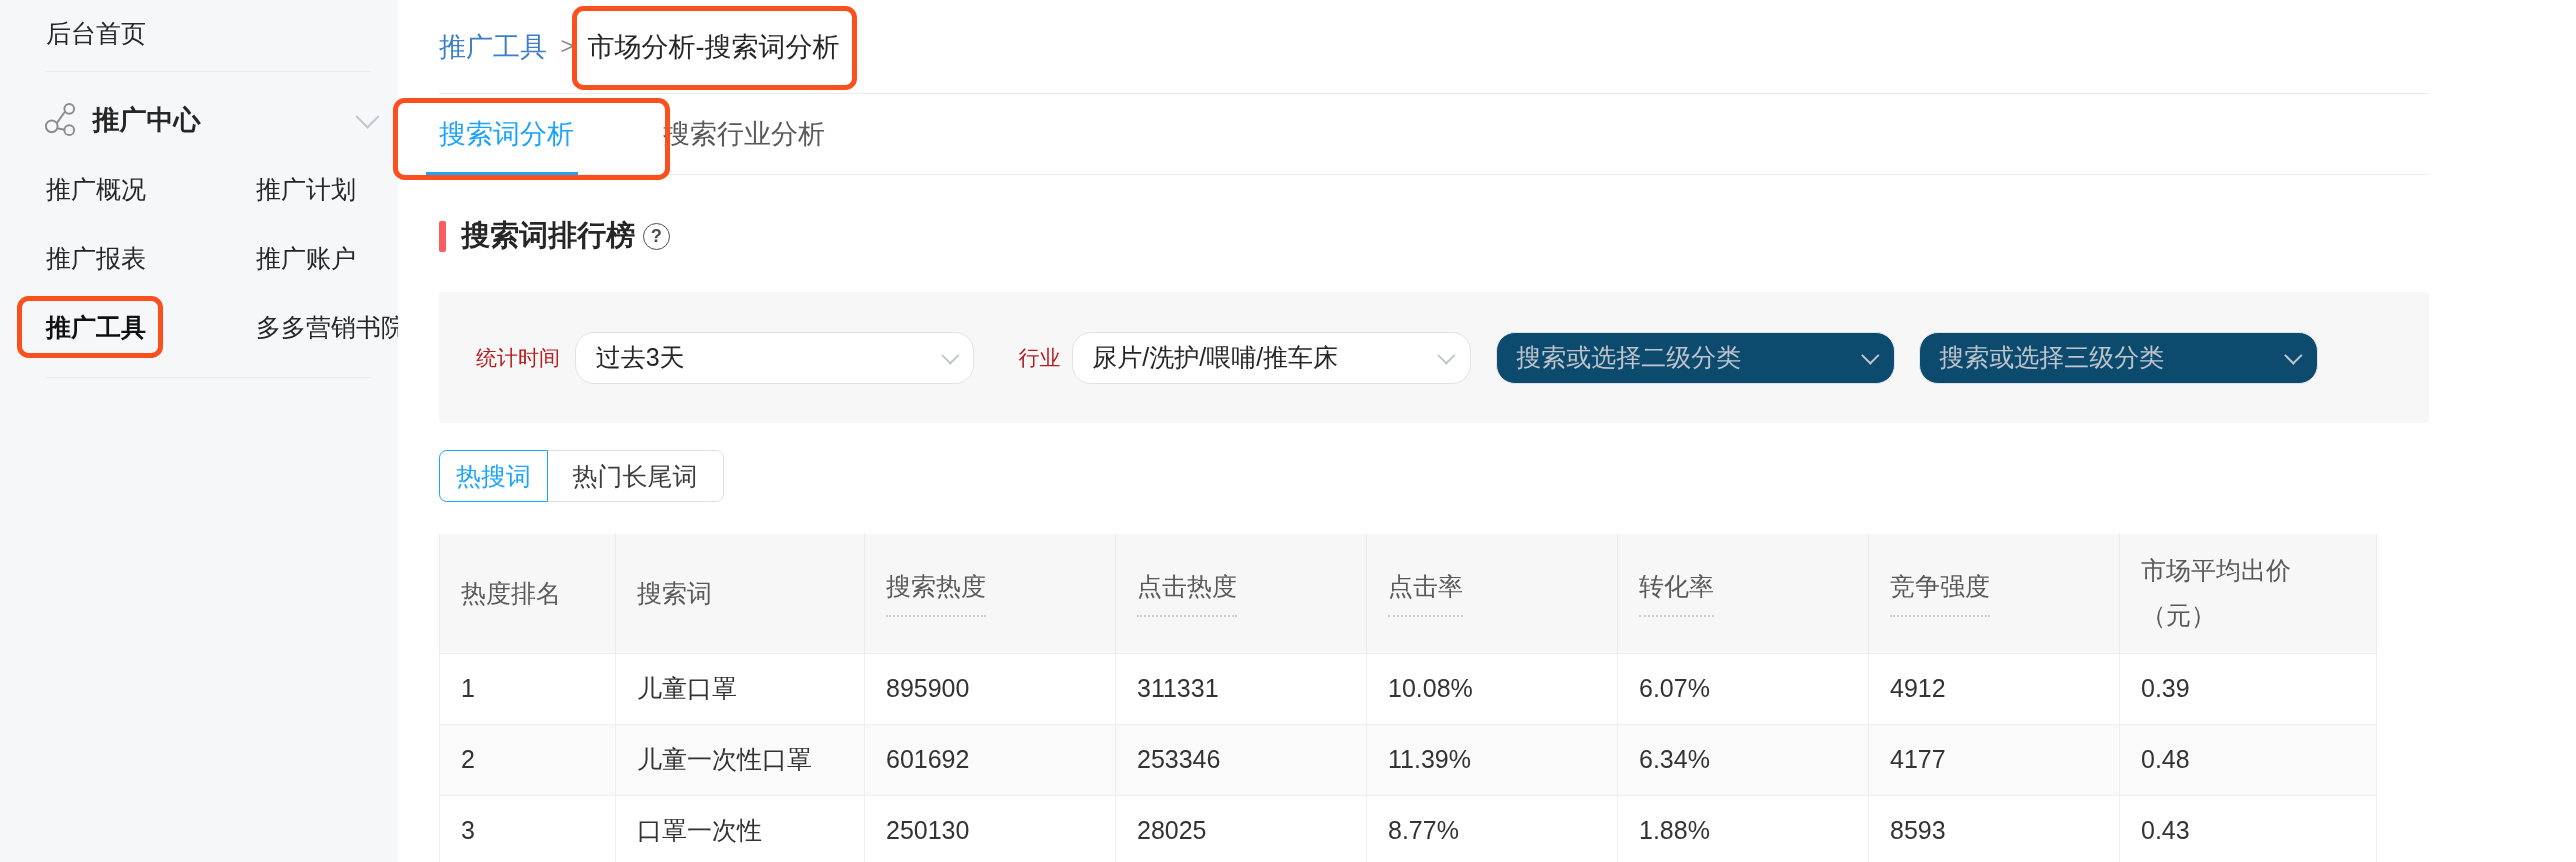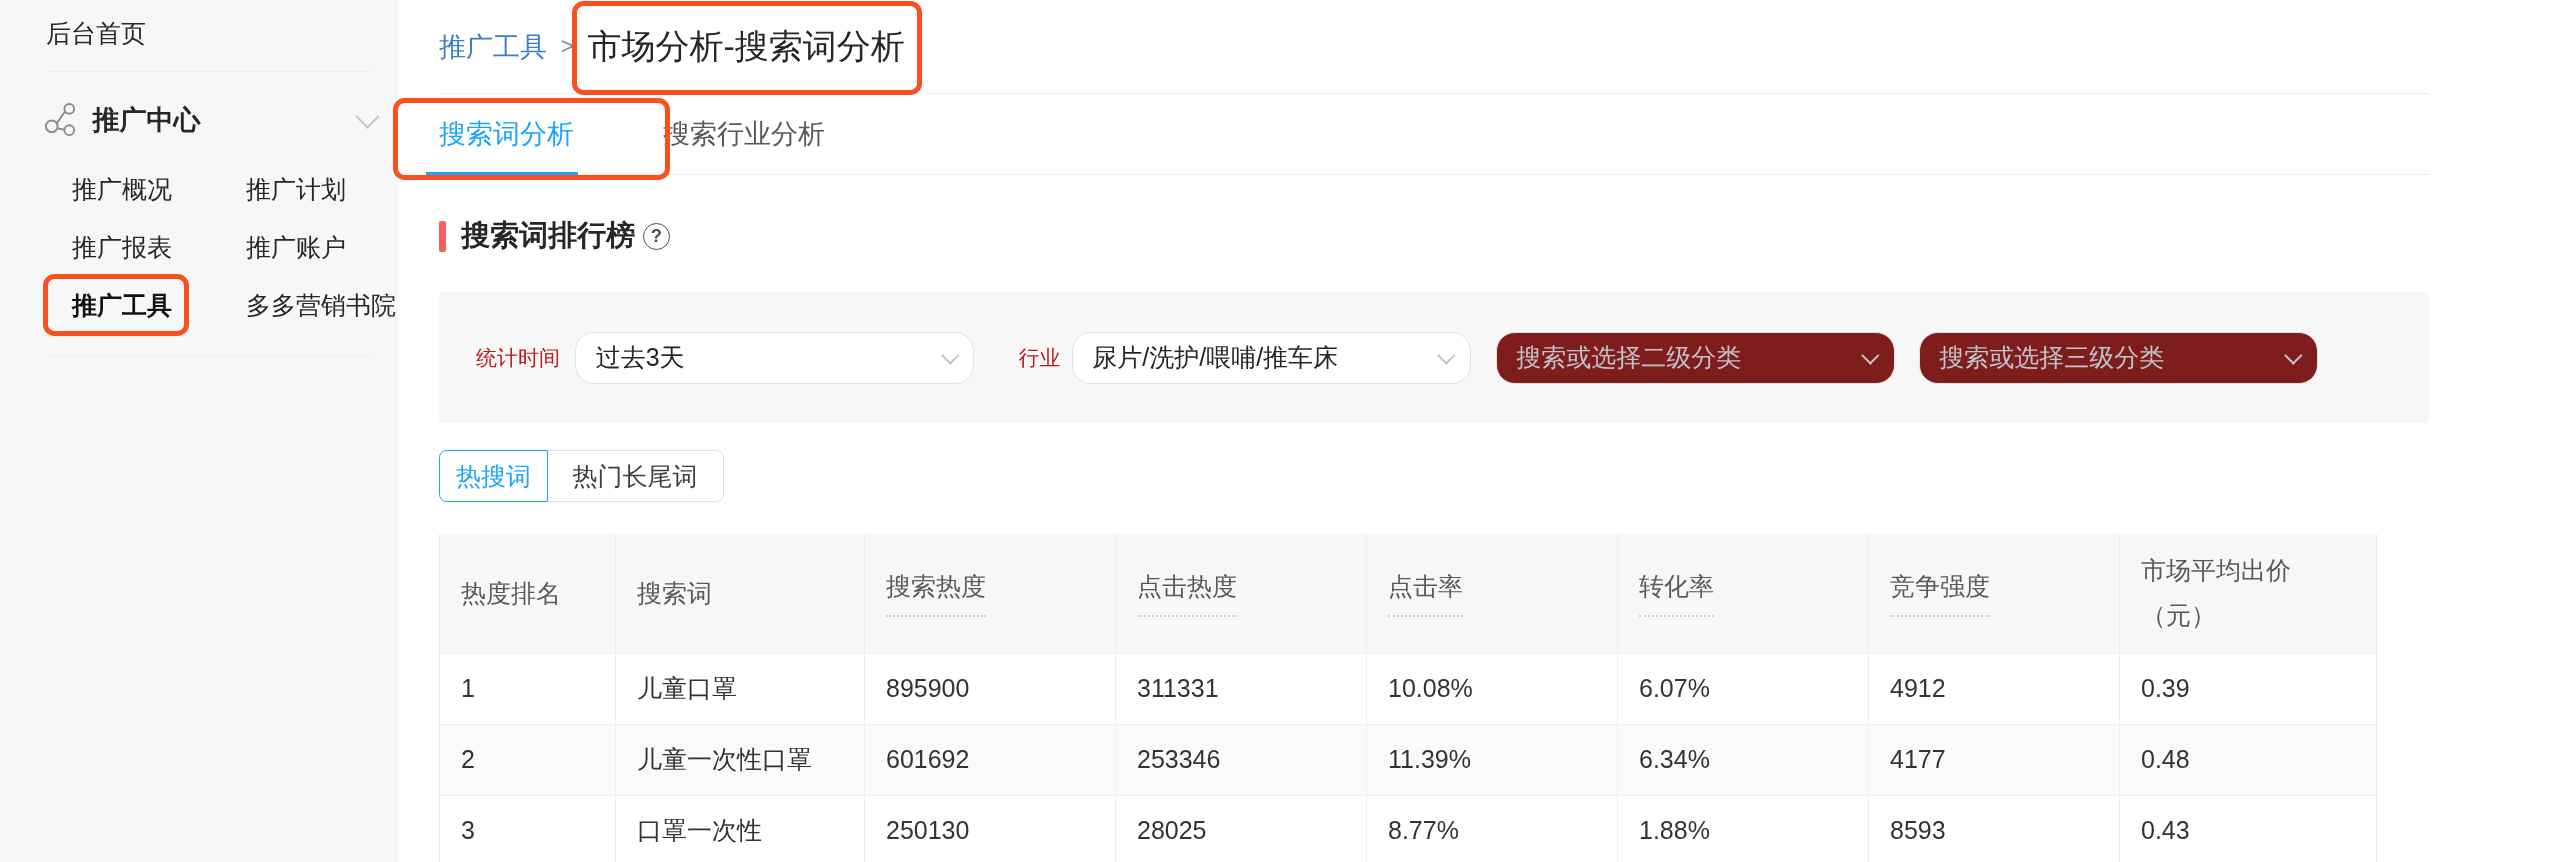--- a/index.html
+++ b/index.html
@@ -9,35 +9,35 @@
   
   .sidebar { position:absolute; left:0; top:0; width:398px; height:863px; background:#f6f7f9; }
   .sb-home { margin:17.4px 0 0 46px; font-size:25px; color:#262626; cursor:pointer; }
   .sb-divider { margin:21px 27px 0 46px; border-top:1.9px solid #ececec; }
   .sb-header { margin:29px 25px 0 42px; display:flex; align-items:center; }
   .share-icon { width:37px; height:37px; margin-right:13.5px; flex:none; }
   .share-icon svg { width:100%; height:100%; stroke:#8c8c8c; fill:none; stroke-width:2; }
   .sb-title { font-size:27px; font-weight:bold; color:#262626; flex:1; }
   .chev { width:17.4px; height:17.4px; border-right:2.9px solid #c3c7cc; border-bottom:2.9px solid #c3c7cc;
     transform:rotate(45deg) translateY(-3.9px); flex:none; }
-  .sb-grid { display:grid; grid-template-columns:174px auto; margin:35px 0 0 72px; row-gap:25px; }
+  .sb-grid { display:grid; grid-template-columns:174px auto; margin:35px 0 0 46px; row-gap:25px;gap:36px; }
   .sb-item { font-size:25px; color:#262626; cursor:pointer; position:relative; width:max-content; }
   .sb-item.active { font-weight:bold; color:#111; }
 
   
   .annotation { position:absolute; border:5.8px solid #f9501d; border-radius:11.6px; pointer-events:none; z-index:9; }
 
   
   .content { position:absolute; left:398px; top:0; width:2178px; height:863px; background:#fff; padding-left:41px; }
   .inner { width:1990px; }
 
   .breadcrumb-row { height:94px; display:flex; align-items:center; border-bottom:1.9px solid #ececec; }
   .bc-link { font-size:27px; color:#3d7fc6; cursor:pointer; }
   .bc-sep { font-size:23px; color:#8c8c8c; margin:0 13.5px; }
-  .bc-current { font-size:34px; color:#262626; position:relative; }
+  .bc-current { font-size:27px; color:#262626; position:relative; }
   .bc-current .annotation { left:-15.4px; right:-17.4px; top:-23px; bottom:-25px; }
 
   .tabs-row { height:81px; display:flex; align-items:center; border-bottom:1.9px solid #ececec; position:relative; }
   .tab { font-size:27px; color:#595959; margin-right:89px; cursor:pointer; position:relative;
     height:100%; display:flex; align-items:center; }
   .tab.active { color:#1ca4fc; }
   .tab.active .tab-underline { position:absolute; left:-13.5px; right:-3.9px; bottom:-1.9px; height:3.9px; background:#1ca4fc; }
   .tab.active .annotation { left:-46px; right:-96px; top:3.9px; bottom:-5.8px; }
 
   .section-header { margin-top:41px; display:flex; align-items:center; }
@@ -48,21 +48,21 @@
 
   .filter-panel { margin-top:36px; height:131px; width:1990px; background:#f7f7f8; border-radius:3.9px;
     display:flex; align-items:center; }
   .f-label { font-size:21px; color:#b91c1c; white-space:nowrap; }
   .lbl-time { margin-left:37px; }
   .lbl-ind  { margin-left:44px; }
   .select { height:52px; width:399px; background:#fff; border:1.9px solid #e1e2e4; border-radius:19px;
     display:flex; align-items:center; justify-content:space-between; padding:0 19.3px; cursor:pointer; flex:none; }
   .select .val { font-size:25px; color:#262626; white-space:nowrap; }
   .select .ph  { font-size:25px; color:#c0c4cc; white-space:nowrap; }
-  .select.dim { background:#7f1d1d; }
+  .select.dim { background:#0c4a6e; }
   .sel-chev { width:12.5px; height:12.5px; border-right:2.4px solid #c0c4cc; border-bottom:2.4px solid #c0c4cc;
     transform:rotate(45deg) translateY(-2.9px); flex:none; }
   .s1 { margin-left:15.4px; } .s2 { margin-left:11.6px; } .s3 { margin-left:25px; } .s4 { margin-left:24px; }
 
   .word-tabs { margin-top:27px; display:flex; }
   .wt-btn { height:52px; display:flex; align-items:center; justify-content:center; font-size:25px;
     border:1.9px solid #dcdfe6; background:#fff; color:#3d3d3d; cursor:pointer; }
   .wt-btn.first { width:109px; border-radius:7.7px 0 0 7.7px; z-index:2; }
   .wt-btn.second { width:178px; border-radius:0 7.7px 7.7px 0; margin-left:-1.9px; }
   .wt-btn.active { color:#1ca4fc; border-color:#1ca4fc; }

